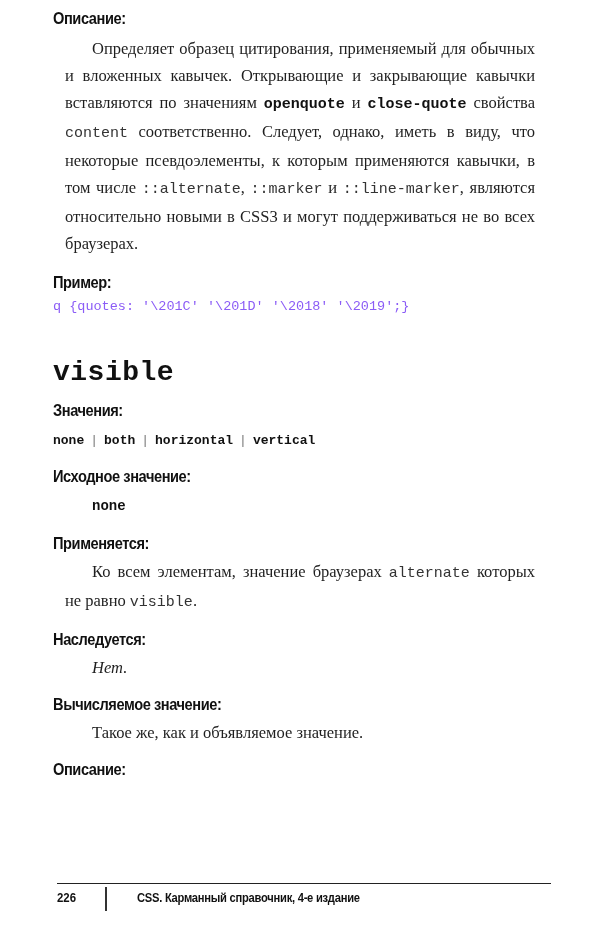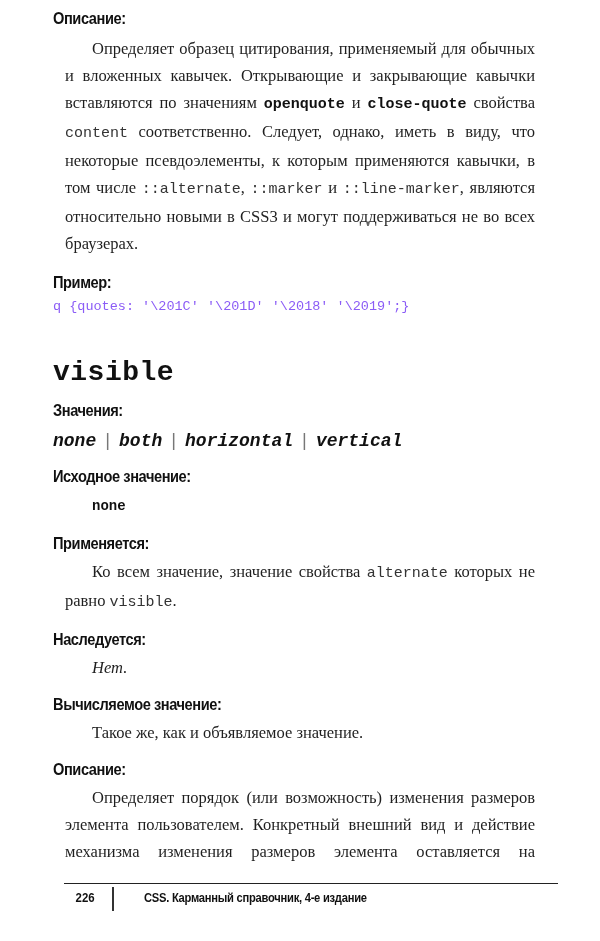--- a/index.html
+++ b/index.html
@@ -67,39 +67,37 @@
       font-weight: bold;
       font-size: 28px;
       color: #111;
       line-height: 36px;
       margin: 0;
       letter-spacing: 0.5px;
     }
     .values-line {
       font-family: "Liberation Mono", monospace;
       font-weight: bold;
-      font-size: 18px;
+      font-size: 13px;
       color: #111;
       line-height: 20px;
       margin: 0;
       white-space: nowrap;
-      font-style: italic;
     }
     .values-line .sep {
       font-weight: normal;
       color: #777;
       padding: 0 6px;
     }
     .footer {
       position: absolute;
-      left: 64px;
+      left: 57px;
       top: 883px;
       width: 494px;
       border-top: 1px solid #222;
-      text-align: center;
     }
     .footer-inner {
       display: flex;
       align-items: flex-start;
       padding-top: 6px;
       font-family: "Liberation Sans", sans-serif;
       font-weight: bold;
       font-size: 13px;
       color: #111;
     }
@@ -139,30 +137,29 @@
   <p class="values-line" style="margin-top:8px;">
     <span>none</span><span class="sep">|</span><span>both</span><span class="sep">|</span><span>horizontal</span><span class="sep">|</span><span>vertical</span>
   </p>
 
   <h3 class="heading" style="margin-top:14px;">Исходное значение:</h3>
   <p class="para block-indent" style="margin-top:2px;">
     <span class="mono-bold" style="font-size:14px;">none</span>
   </p>
 
   <h3 class="heading" style="margin-top:10px;">Применяется:</h3>
-  <p class="para indent" style="margin-top:2px;"><span>Ко всем значение, значение свойства </span><span class="mono">alternate</span><span> которых не равно </span><span class="mono">visible</span><span>.</span></p>
+  <p class="para indent" style="margin-top:2px;"><span>Ко всем элементам, значение браузерах </span><span class="mono">alternate</span><span> которых не равно </span><span class="mono">visible</span><span>.</span></p>
 
   <h3 class="heading" style="margin-top:12px;">Наследуется:</h3>
   <p class="para block-indent" style="margin-top:2px;font-style:italic;">Нет.</p>
 
   <h3 class="heading" style="margin-top:12px;">Вычисляемое значение:</h3>
   <p class="para block-indent" style="margin-top:2px;">Такое же, как и объявляемое значение.</p>
 
   <h3 class="heading" style="margin-top:12px;">Описание:</h3>
-  <p class="para indent" style="margin-top:2px; text-align-last: justify;">Определяет порядок (или возможность) изменения размеров элемента пользователем. Конкретный внешний вид и действие механизма изменения размеров элемента оставляется на</p>
 </div>
 
 <div class="footer">
   <div class="footer-inner">
     <span class="footer-page-num">226</span>
     <span class="footer-divider"></span>
     <span class="footer-title">CSS. Карманный справочник, 4-е издание</span>
   </div>
 </div>
 

